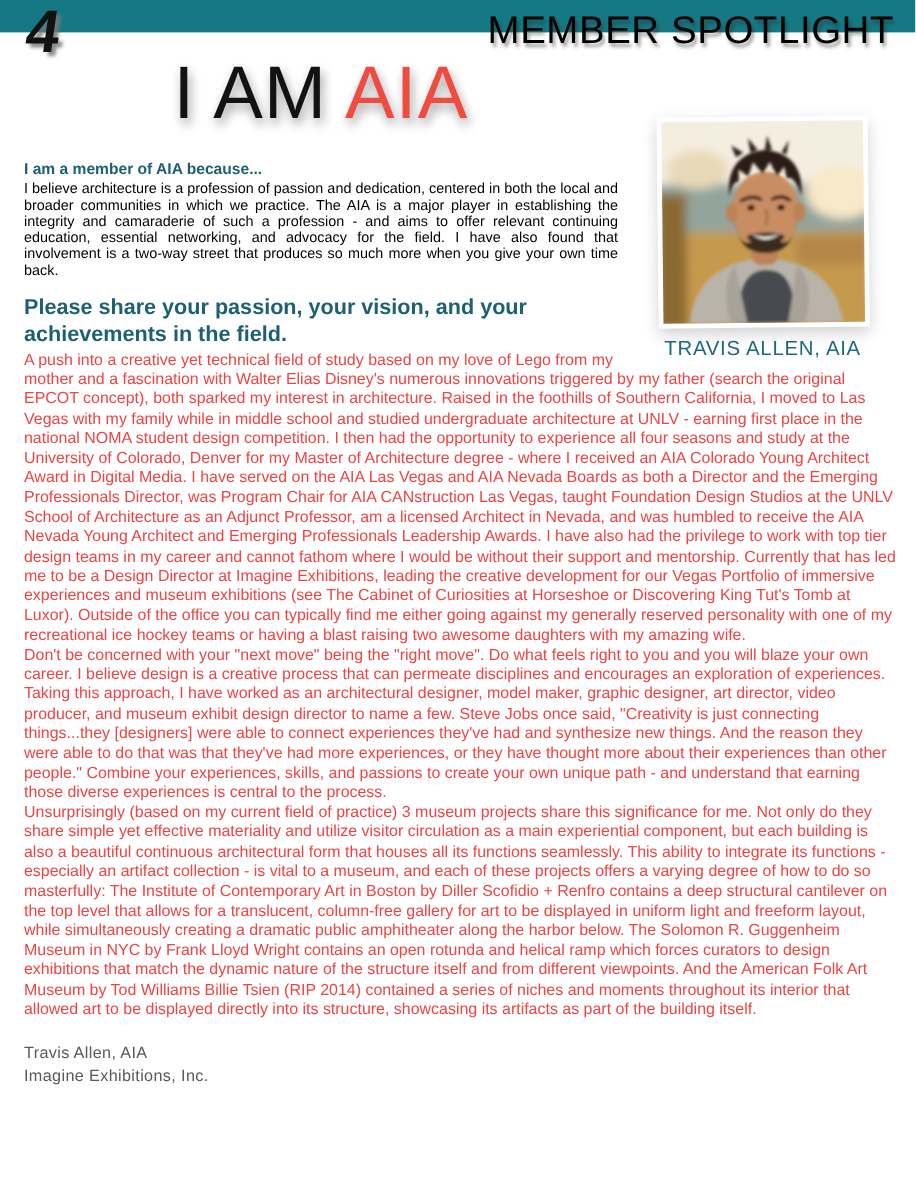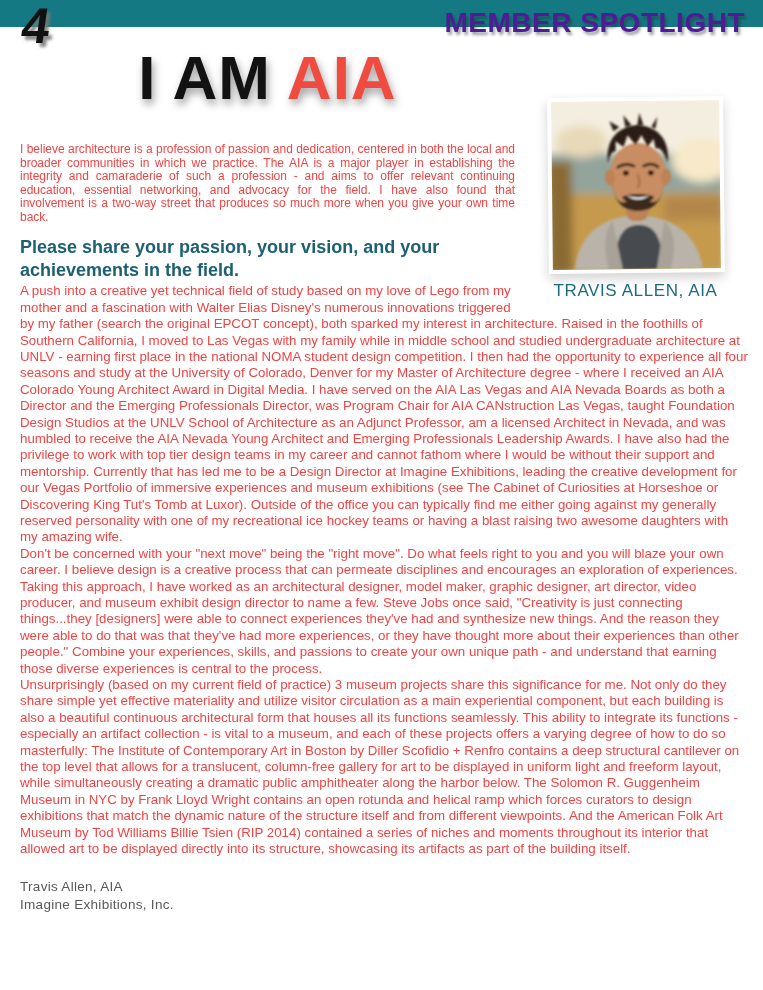--- a/index.html
+++ b/index.html
@@ -19,22 +19,22 @@
   .page-number{
     position:absolute;top:1px;left:22px;
     font-size:50px;font-weight:800;line-height:1;
     color:#111111;
     transform:skewX(-8deg);
     text-shadow:4px 4px 3px rgba(120,120,120,0.85);
     z-index:3;
   }
   .header-title{
     position:absolute;top:7px;right:18px;
-    font-size:28px;font-weight:700;letter-spacing:0.5px;
-    color:#4c1d95;
+    font-size:32px;font-weight:400;letter-spacing:0.5px;
+    color:#000000;
     text-shadow:2px 3px 3px rgba(40,40,40,0.45);
     z-index:2;
     white-space:nowrap;
   }
   
   .content{padding:0 15px 0 20px;}
   .photo-float{
     float:right;width:225px;margin-top:50px;margin-left:8px;
     text-align:center;
   }
@@ -45,23 +45,23 @@
     transform:rotate(-0.6deg);
   }
   .photo-frame svg{display:block;width:168px;height:168px;}
   .photo-caption{
     margin-top:8px;
     font-size:17px;letter-spacing:0.6px;
     color:#1d6b7d;
     white-space:nowrap;
   }
   .big-title{
-    margin-top:47px;margin-bottom:34px;
+    margin-top:47px;margin-bottom:24px;
     text-align:center;
-    font-size:62px;font-weight:700;line-height:1;
+    font-size:62px;font-weight:400;line-height:1;
     letter-spacing:1px;
     color:#121212;
     text-shadow:2px 5px 9px rgba(0,0,0,0.38);
     white-space:nowrap;
   }
   .big-title .red{color:#ef4b41;}
   .qa-heading{
     margin:12px 0 2px 0;
     font-size:18px;font-weight:bold;
     color:#1d6073;
@@ -69,21 +69,21 @@
   }
   .qa-heading.first{font-size:13px;margin-top:0;}
   .qa-body{
     margin:0;
     font-size:13.3px;line-height:1.235;
     color:#ef4444;
   }
   .qa-body.narrow-just{
     text-align:justify;
     font-size:12px;line-height:1.13;
-    color:#ef4444;
+    color:#000000;
   }
   .signature{
     margin-top:20px;
     font-size:13.5px;line-height:1.35;
     color:#595959;letter-spacing:0.3px;
   }
   .signature div{white-space:nowrap;}
 </style>
 </head>
 <body>
@@ -152,20 +152,21 @@
             <path d="M74 94 q12 9 24 0 q-12 5 -24 0 Z" fill="#ffffff"></path>
           </g>
         </svg>
       </div>
       <div class="photo-caption">TRAVIS ALLEN, AIA</div>
     </div>
 
     <div class="big-title"><span>I AM </span><span class="red">AIA</span></div>
 
     <div class="qa-section">
+      <div class="qa-heading first">I am a member of AIA because...</div>
       <p class="qa-body narrow-just">I believe architecture is a profession of passion and dedication, centered in both the local and broader communities in which we practice. The AIA is a major player in establishing the integrity and camaraderie of such a profession - and aims to offer relevant continuing education, essential networking, and advocacy for the field. I have also found that involvement is a two-way street that produces so much more when you give your own time back.</p>
     </div>
 
     <div class="qa-section">
       <div class="qa-heading">Please share your passion, your vision, and your achievements in the field.</div>
       <p class="qa-body">A push into a creative yet technical field of study based on my love of Lego from my mother and a fascination with Walter Elias Disney's numerous innovations triggered by my father (search the original EPCOT concept), both sparked my interest in architecture. Raised in the foothills of Southern California, I moved to Las Vegas with my family while in middle school and studied undergraduate architecture at UNLV - earning first place in the national NOMA student design competition. I then had the opportunity to experience all four seasons and study at the University of Colorado, Denver for my Master of Architecture degree - where I received an AIA Colorado Young Architect Award in Digital Media. I have served on the AIA Las Vegas and AIA Nevada Boards as both a Director and the Emerging Professionals Director, was Program Chair for AIA CANstruction Las Vegas, taught Foundation Design Studios at the UNLV School of Architecture as an Adjunct Professor, am a licensed Architect in Nevada, and was humbled to receive the AIA Nevada Young Architect and Emerging Professionals Leadership Awards. I have also had the privilege to work with top tier design teams in my career and cannot fathom where I would be without their support and mentorship. Currently that has led me to be a Design Director at Imagine Exhibitions, leading the creative development for our Vegas Portfolio of immersive experiences and museum exhibitions (see The Cabinet of Curiosities at Horseshoe or Discovering King Tut's Tomb at Luxor). Outside of the office you can typically find me either going against my generally reserved personality with one of my recreational ice hockey teams or having a blast raising two awesome daughters with my amazing wife.</p>
     </div>
 
     <div class="qa-section">
       <p class="qa-body">Don't be concerned with your "next move" being the "right move". Do what feels right to you and you will blaze your own career. I believe design is a creative process that can permeate disciplines and encourages an exploration of experiences. Taking this approach, I have worked as an architectural designer, model maker, graphic designer, art director, video producer, and museum exhibit design director to name a few. Steve Jobs once said, "Creativity is just connecting things...they [designers] were able to connect experiences they've had and synthesize new things. And the reason they were able to do that was that they've had more experiences, or they have thought more about their experiences than other people." Combine your experiences, skills, and passions to create your own unique path - and understand that earning those diverse experiences is central to the process.</p>

